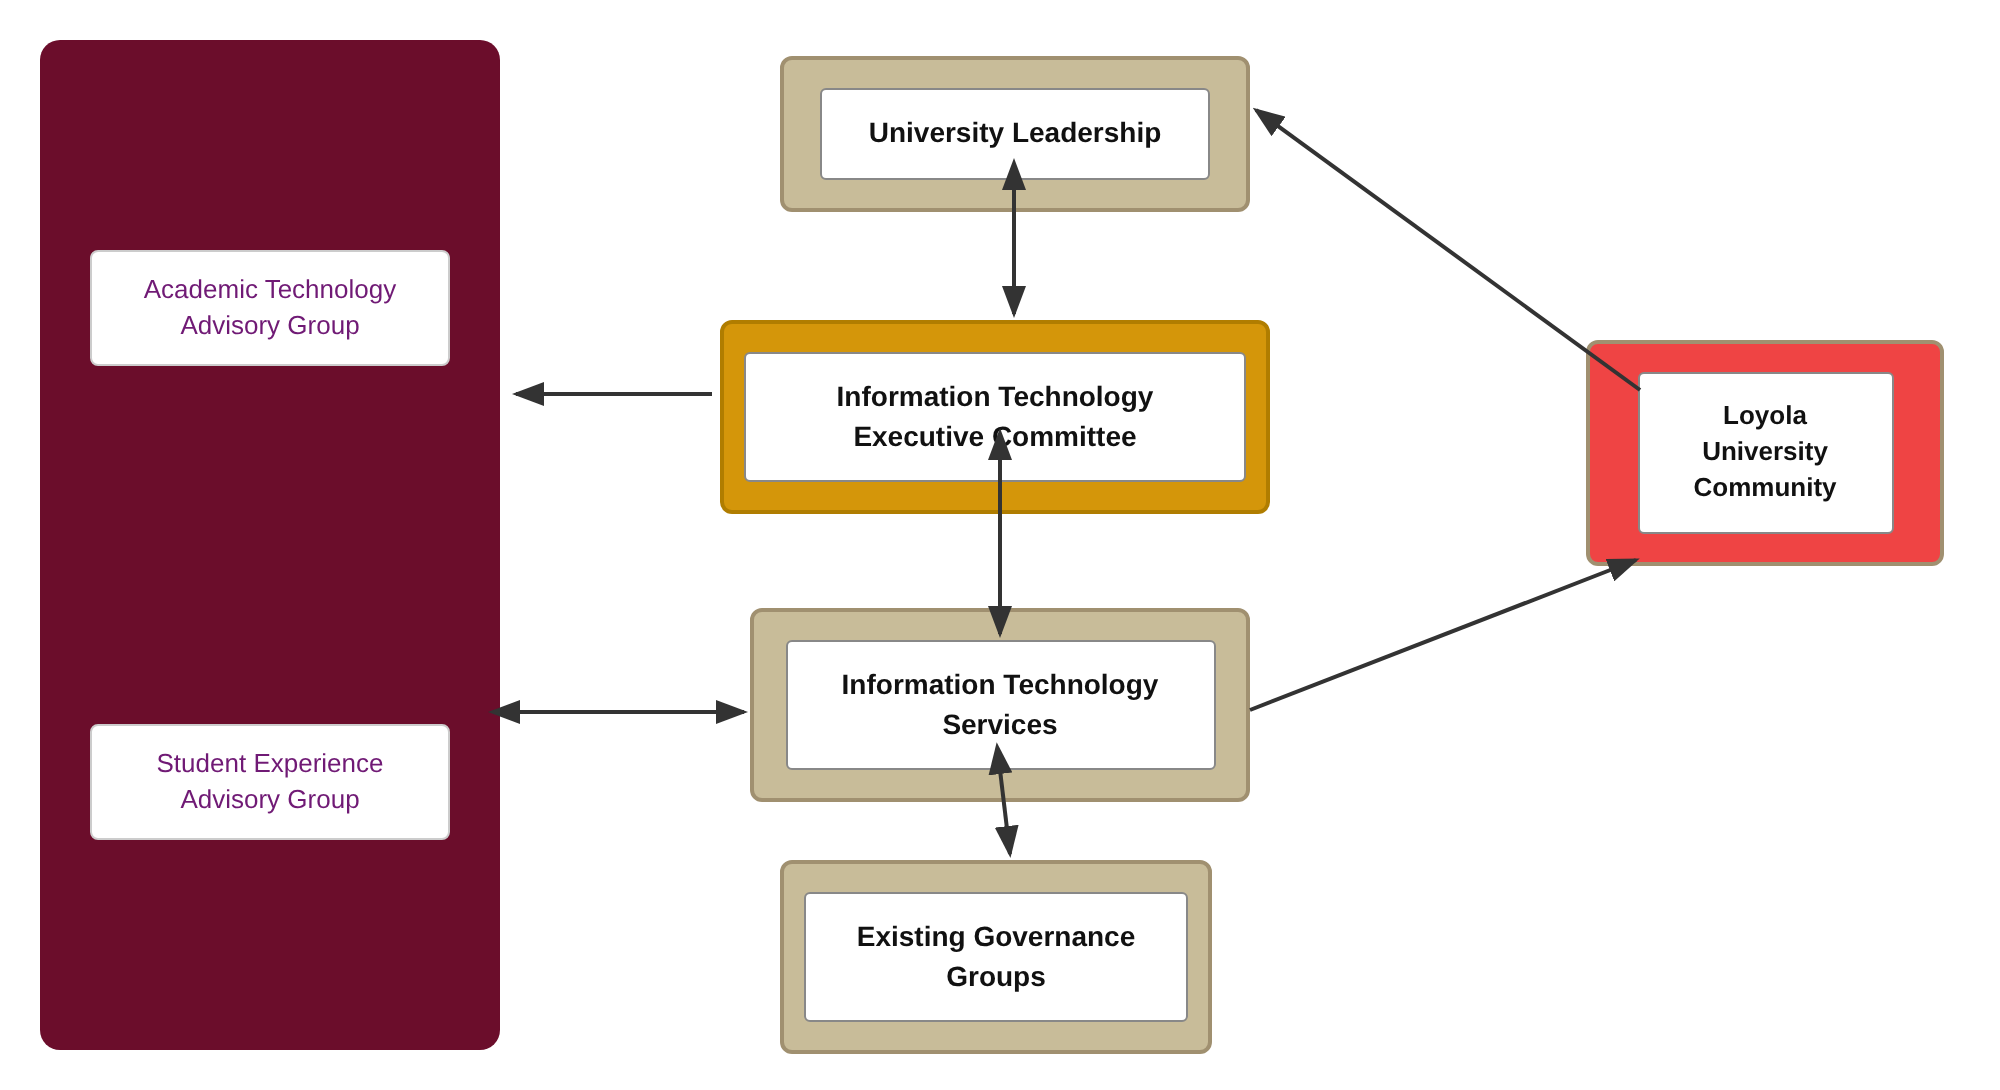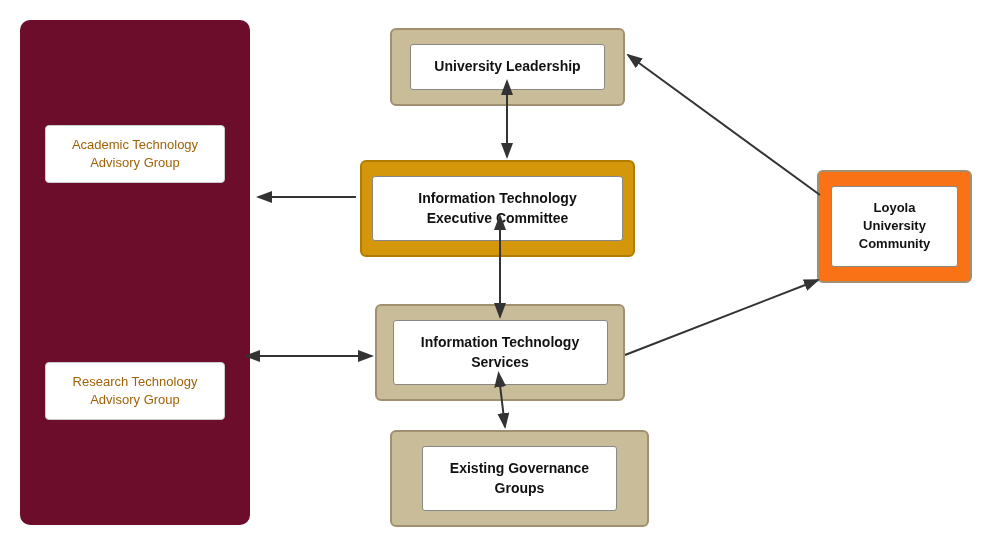--- a/index.html
+++ b/index.html
@@ -37,21 +37,21 @@
 
     .advisory-box {
       background: #fff;
       border: 1.5px solid #ccc;
       border-radius: 4px;
       width: 180px;
       padding: 10px 14px;
       text-align: center;
       font-size: 13px;
       font-weight: 500;
-      color: #a16207;
+      color: #701a75;
       line-height: 1.4;
     }
 
     .tan-box {
       background: #c8bc99;
       border: 2px solid #a09070;
       border-radius: 6px;
       padding: 14px 10px;
       display: flex;
       align-items: center;
@@ -127,21 +127,21 @@
 </head>
 <body>
 
 <div class="diagram-container">
 
   <div class="left-panel">
     <div class="advisory-box">
       <span>Academic Technology Advisory Group</span>
     </div>
     <div class="advisory-box">
-      <span>Research Technology Advisory Group</span>
+      <span>Student Experience Advisory Group</span>
     </div>
   </div>
 
   <div id="univ-leadership">
     <div class="tan-box" style="width:235px; background:#c8bc99; border:2px solid #a09070; border-radius:6px; padding:14px 18px; display:flex; align-items:center; justify-content:flex-start;">
       <div class="inner-white-box" style="width:200px; font-size:14px;">
         <span>University Leadership</span>
       </div>
     </div>
   </div>
@@ -156,29 +156,29 @@
 
   <div id="it-services">
     <div class="tan-box" style="width:250px; background:#c8bc99; border:2px solid #a09070; border-radius:6px; padding:14px 10px; display:flex; align-items:center; justify-content:center;">
       <div class="inner-white-box" style="width:215px; font-size:14px;">
         <span>Information Technology Services</span>
       </div>
     </div>
   </div>
 
   <div id="existing-gov">
-    <div class="tan-box" style="width:259px; background:#c8bc99; border:2px solid #a09070; border-radius:6px; padding:14px 10px; display:flex; align-items:center; justify-content:center;">
+    <div class="tan-box" style="width:216px; background:#c8bc99; border:2px solid #a09070; border-radius:6px; padding:14px 10px; display:flex; align-items:center; justify-content:center;">
       <div class="inner-white-box" style="width:195px; font-size:14px;">
         <span>Existing Governance Groups</span>
       </div>
     </div>
   </div>
 
   <div id="loyola-community">
-    <div class="tan-box right-tan-box" style="width:155px; background:#f97316; border:2px solid #a09070; border-radius:6px; padding:14px 12px; display:flex; align-items:center; justify-content:center;">
+    <div class="tan-box right-tan-box" style="width:179px; background:#ef4444; border:2px solid #a09070; border-radius:6px; padding:14px 12px; display:flex; align-items:center; justify-content:center;">
       <div class="inner-white-box" style="width:128px; font-size:13px;">
         <span>Loyola University Community</span>
       </div>
     </div>
   </div>
 
   <svg class="arrows-svg" xmlns="http://www.w3.org/2000/svg">
     <defs>
       <marker id="arrowhead-end" markerWidth="8" markerHeight="6" refX="7" refY="3" orient="auto">
         <polygon points="0 0, 8 3, 0 6" fill="#333"></polygon>

